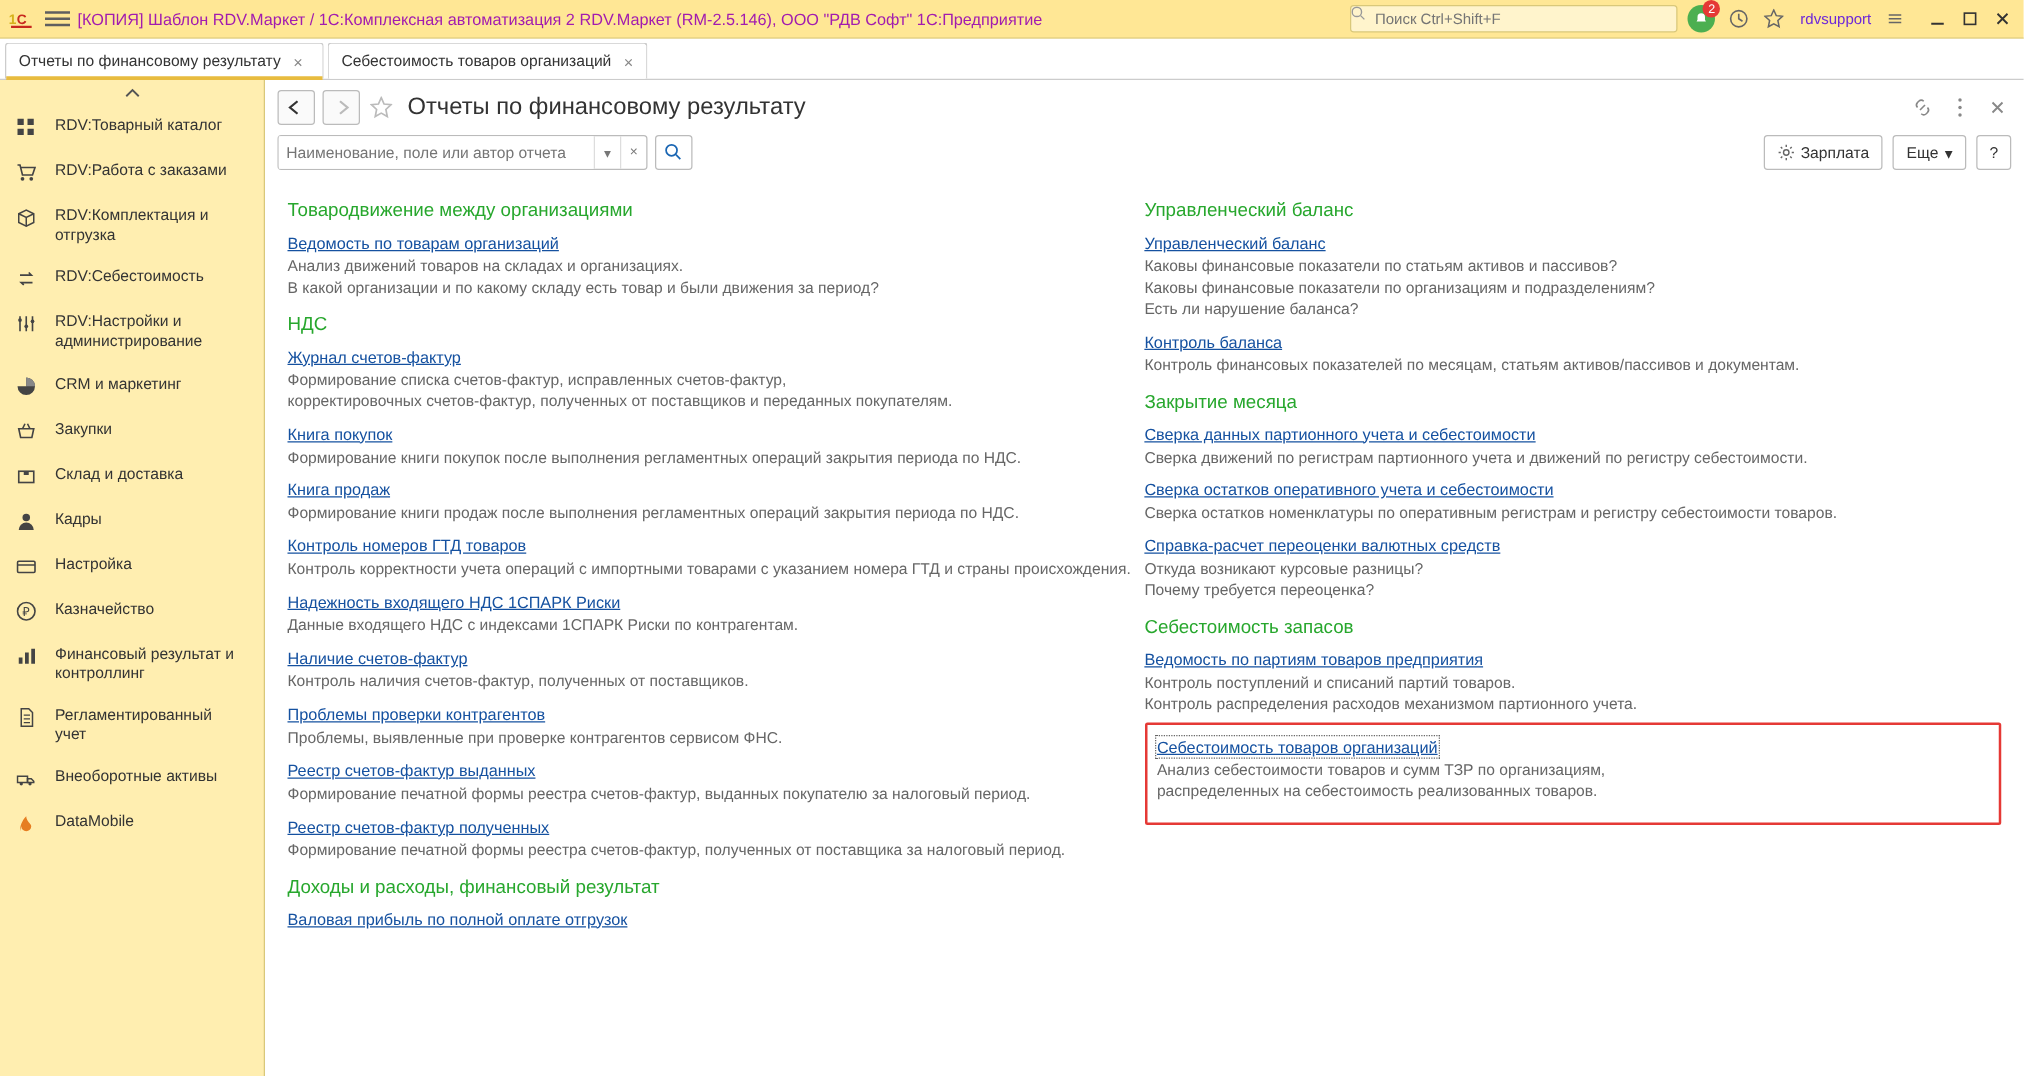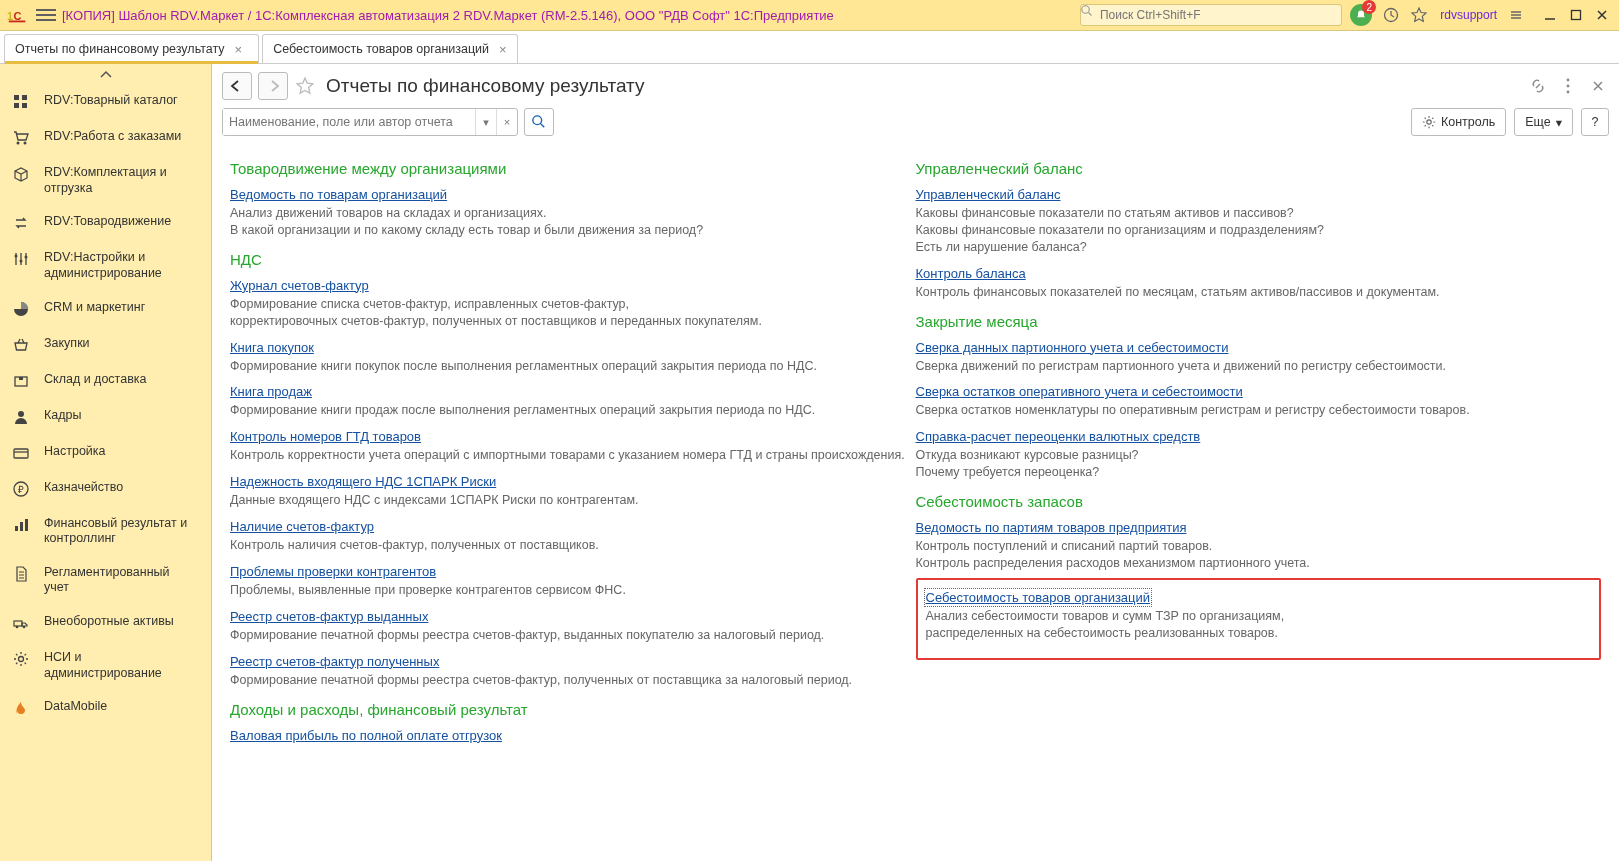--- a/index.html
+++ b/index.html
@@ -178,21 +178,21 @@
             </svg>
           </span>
           <span>RDV:Комплектация и отгрузка</span>
         </div>
         <div class="nav-item">
           <span class="nav-icon">
             <svg viewBox="0 0 16 16">
               <path d="M3 5h9l-2-2M13 11H4l2 2" fill="none" stroke="#444" stroke-width="1.4"></path>
             </svg>
           </span>
-          <span>RDV:Товародвижение</span>
+          <span>RDV:Себестоимость</span>
         </div>
         <div class="nav-item">
           <span class="nav-icon">
             <svg viewBox="0 0 16 16">
               <path d="M3 2v12M8 2v12M13 2v12" stroke="#444" stroke-width="1.3"></path>
               <circle cx="3" cy="5" r="1.5" fill="#444"></circle>
               <circle cx="8" cy="10" r="1.5" fill="#444"></circle>
               <circle cx="13" cy="6" r="1.5" fill="#444"></circle>
             </svg>
           </span>
@@ -274,29 +274,20 @@
         <div class="nav-item">
           <span class="nav-icon">
             <svg viewBox="0 0 16 16">
               <rect x="1" y="6" width="8" height="5" fill="none" stroke="#444" stroke-width="1.2"></rect>
               <path d="M9 8h3l2 2v1H9z" fill="none" stroke="#444" stroke-width="1.2"></path>
               <circle cx="4" cy="12" r="1.3" fill="#444"></circle>
               <circle cx="11" cy="12" r="1.3" fill="#444"></circle>
             </svg>
           </span>
           <span>Внеоборотные активы</span>
-        </div>
-        <div class="nav-item">
-          <span class="nav-icon">
-            <svg viewBox="0 0 16 16">
-              <circle cx="8" cy="8" r="2.5" fill="none" stroke="#444" stroke-width="1.3"></circle>
-              <path d="M8 1v2M8 13v2M1 8h2M13 8h2M3 3l1.4 1.4M11.6 11.6L13 13M13 3l-1.4 1.4M4.4 11.6L3 13" stroke="#444" stroke-width="1.3"></path>
-            </svg>
-          </span>
-          <span>НСИ и администрирование</span>
         </div>
         <div class="nav-item">
           <span class="nav-icon">
             <svg viewBox="0 0 16 16">
               <path d="M3 14C3 8 6 4 8 2c0 4 4 6 4 8a4 4 0 0 1-8 0" fill="#e67e22"></path>
             </svg>
           </span>
           <span>DataMobile</span>
         </div>
       </div>
@@ -354,21 +345,21 @@
           </svg>
         </div>
       <div class="tool-right">
         <div class="btn">
           <span>
               <svg width="14" height="14" viewBox="0 0 16 16">
                 <circle cx="8" cy="8" r="2.5" fill="none" stroke="#666" stroke-width="1.3"></circle>
                 <path d="M8 1v2M8 13v2M1 8h2M13 8h2M3 3l1.4 1.4M11.6 11.6L13 13M13 3l-1.4 1.4M4.4 11.6L3 13" stroke="#666" stroke-width="1.3"></path>
               </svg>
             </span>
-          <span>Контроль</span>
+          <span>Зарплата</span>
         </div>
         <div class="btn">
           <span>Еще</span>
           <span>▾</span>
         </div>
         <div class="btn" style="width:26px;padding:0;justify-content:center">?</div>
       </div>
     </div>
 
     <div class="content">

